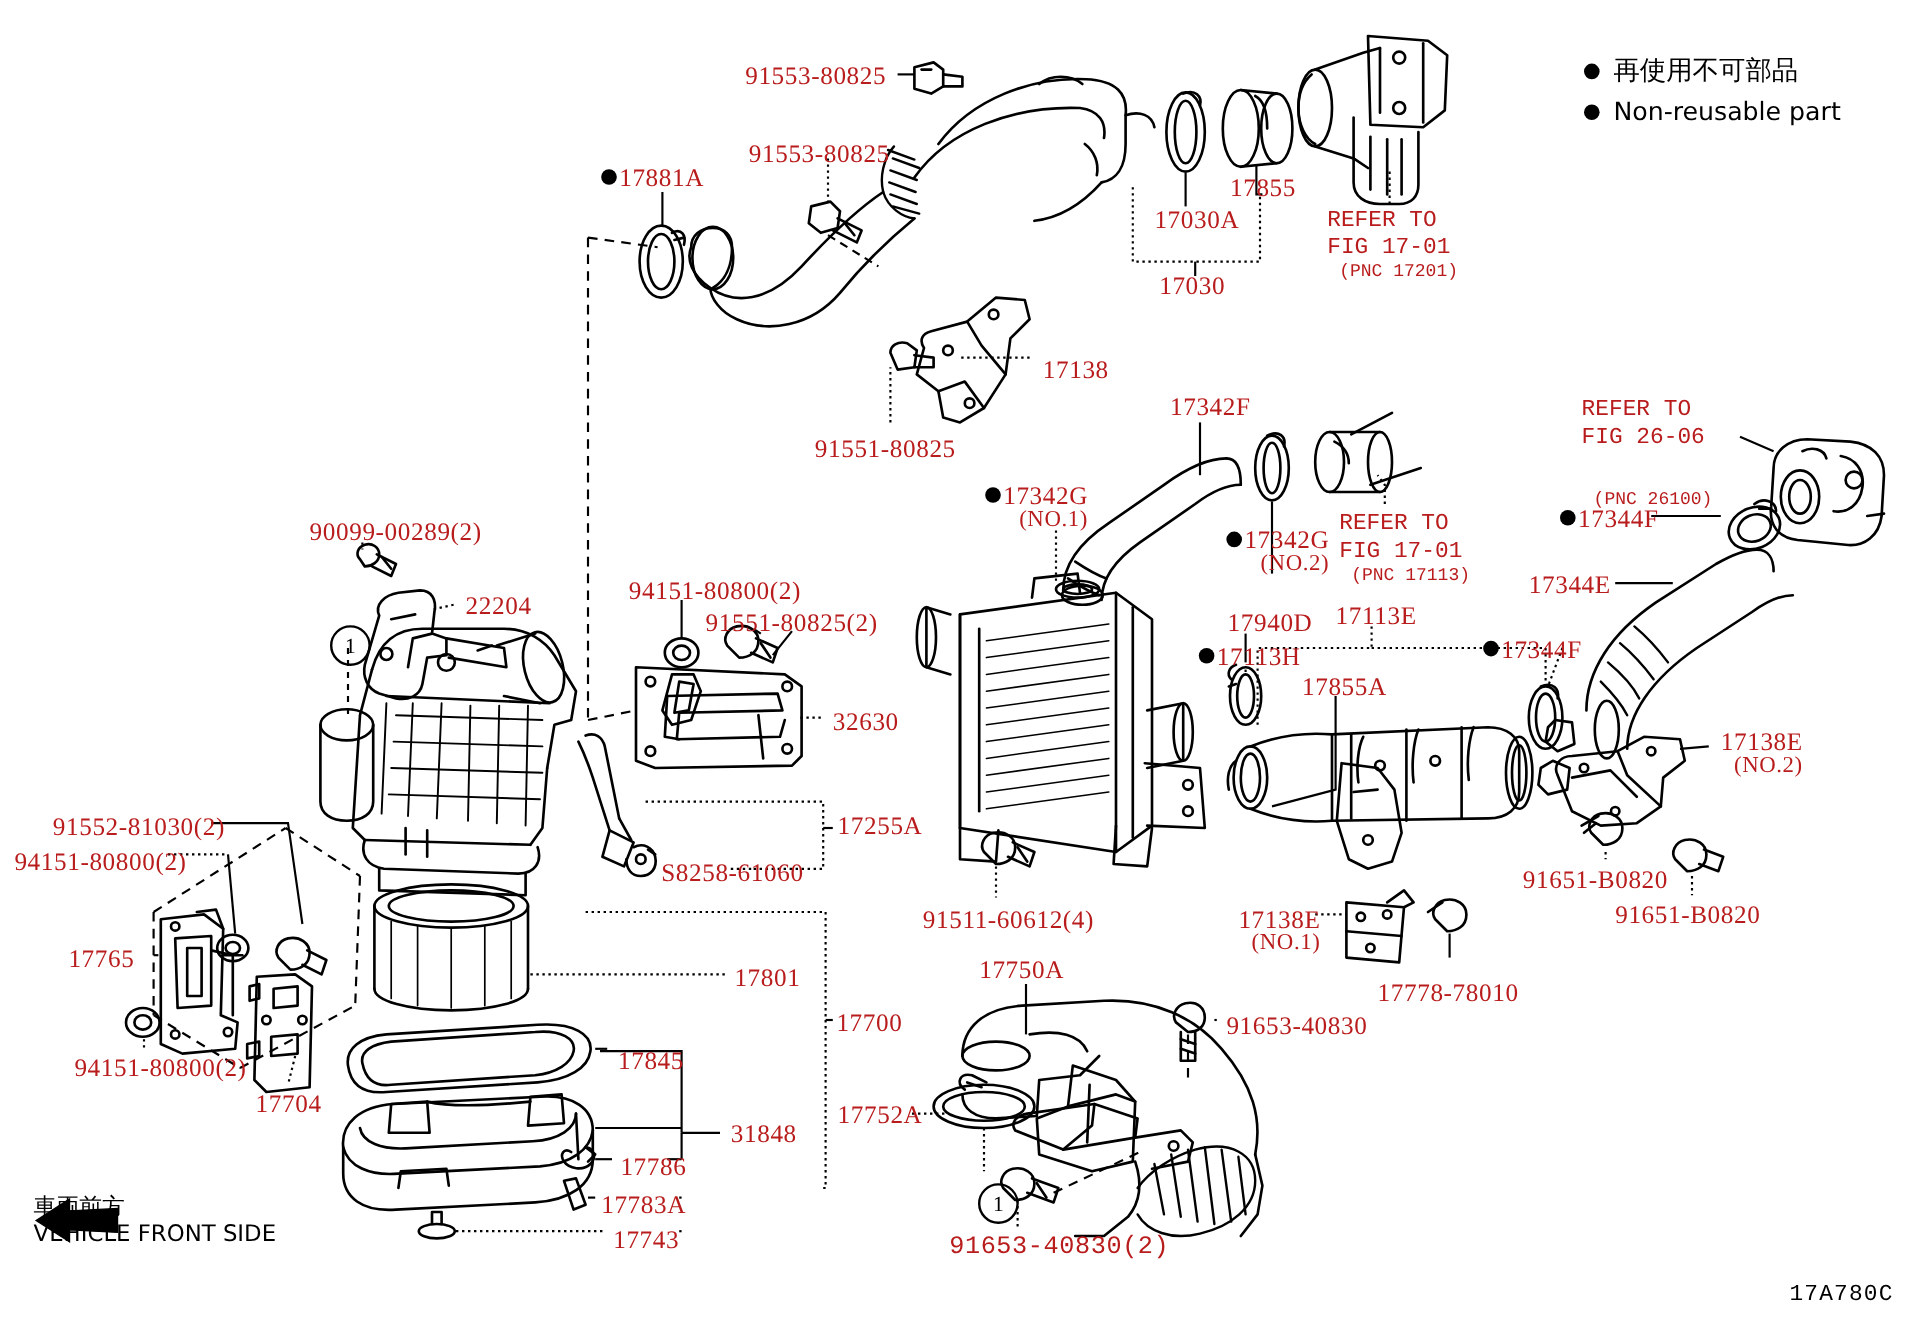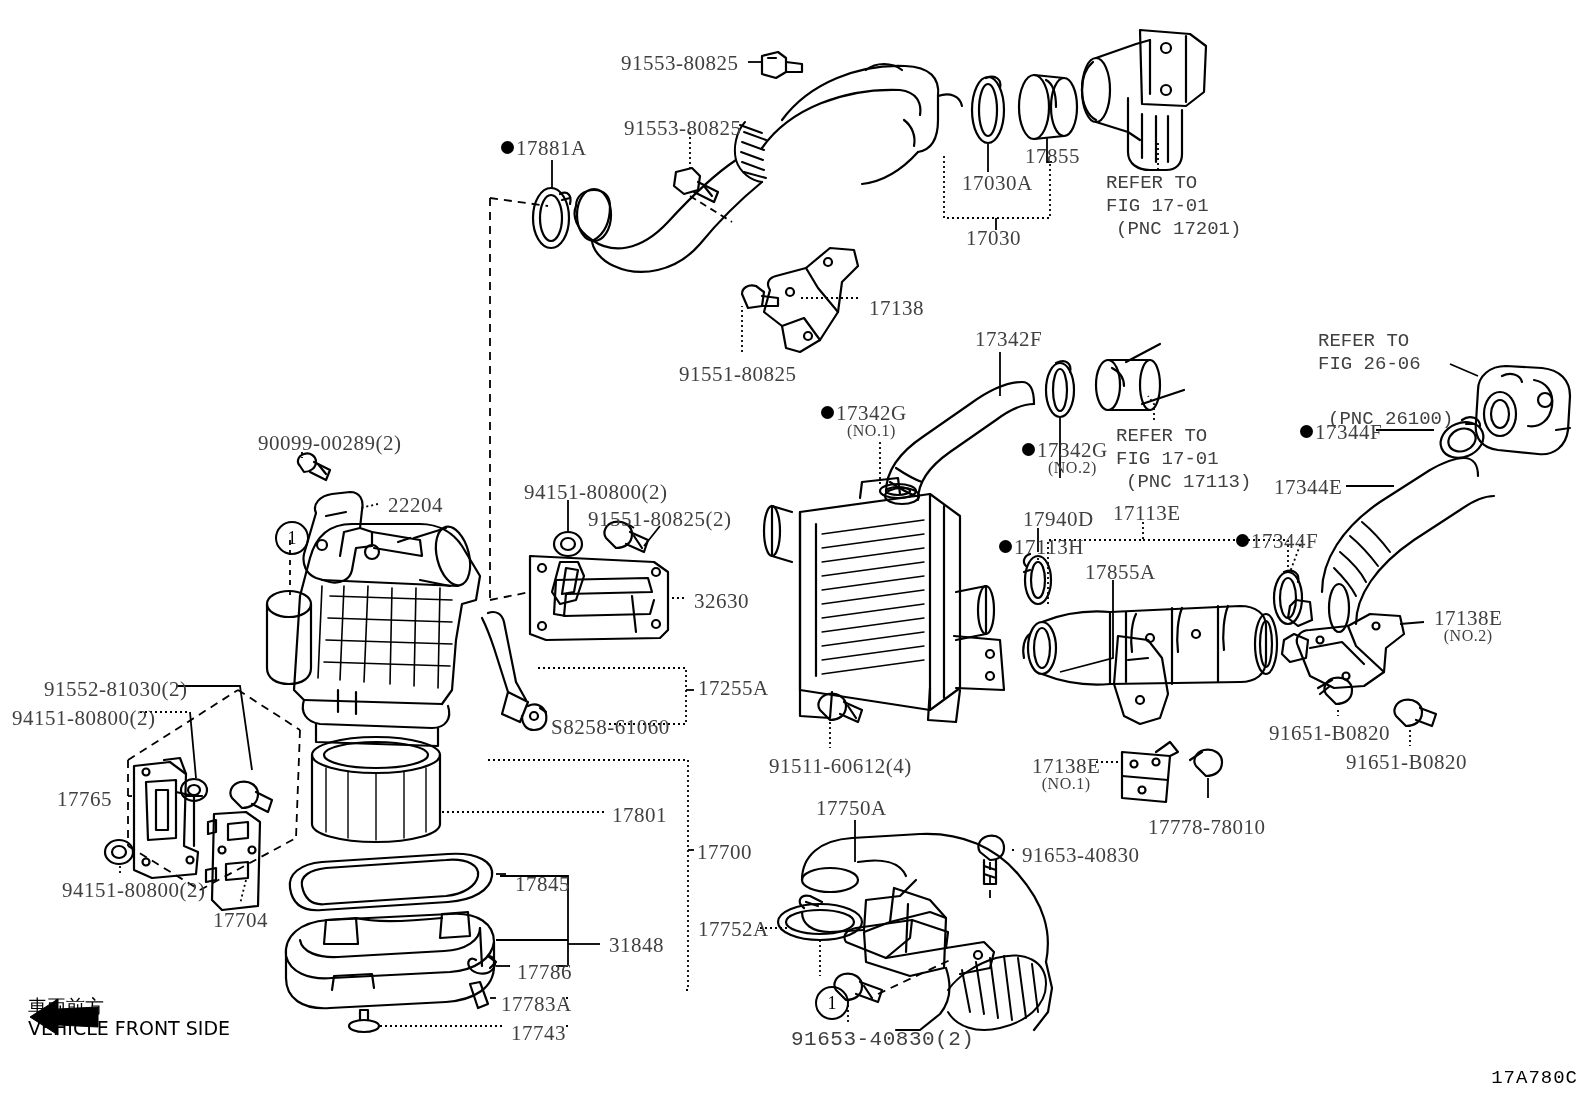--- a/index.html
+++ b/index.html
@@ -14,35 +14,35 @@
     background: #ffffff;
     font-family: "Liberation Serif", "DejaVu Serif", serif;
     overflow: hidden;
   }
   
   .lbl {
     position: absolute;
     font-family: "Liberation Serif", "DejaVu Serif", serif;
     font-size: 21px;
     letter-spacing: 0.5px;
-    color: #404040;
+    color: #b91c1c;
     white-space: nowrap;
     line-height: 1.05;
   }
   .lbl.refer {
     font-family: "Liberation Mono", "DejaVu Sans Mono", monospace;
     font-size: 19px;
     line-height: 1.22;
     letter-spacing: 0px;
   }
-  .lbl.refer .pnc { font-size: 19px; }
+  .lbl.refer .pnc { font-size: 15px; }
   .sub {
     display: block;
-    font-size: 16px;
-    text-align: center;
+    font-size: 19px;
+    text-align: right;
     margin-top: -1px;
   }
   .dot {
     display: inline-block;
     width: 13px;
     height: 13px;
     border-radius: 50%;
     background: #000;
     vertical-align: 1px;
     margin-right: 2px;
@@ -807,20 +807,30 @@
         <div>FIG 26-06</div>
         <div class="pnc" style="padding-left: 10px; margin-top: 32px;">(PNC 26100)</div>
       </div>
     </div>
 
   <div id="callout-layer">
       <div class="circnum" style="left: 275px; top: 521px;">1</div>
       <div class="circnum" style="left: 815px; top: 986px;">1</div>
     </div>
 
+  <div id="legend">
+    <div class="row">
+      <span class="dot"></span>
+      <span class="jp">再使用不可部品</span>
+    </div>
+    <div class="row">
+      <span class="dot"></span>
+      <span class="en">Non-reusable part</span>
+    </div>
+  </div>
 
   <div id="frontside">
     <svg width="72" height="44" viewBox="0 0 72 44">
       <path d="M2 22 L 30 4 L 30 14 L 70 12 L 70 32 L 30 30 L 30 40 Z" fill="#000" stroke="#000" stroke-width="1"></path>
     </svg>
     <div class="txt">
       <span class="jp">車両前方</span>
       <span class="en">VEHICLE FRONT SIDE</span>
     </div>
   </div>

